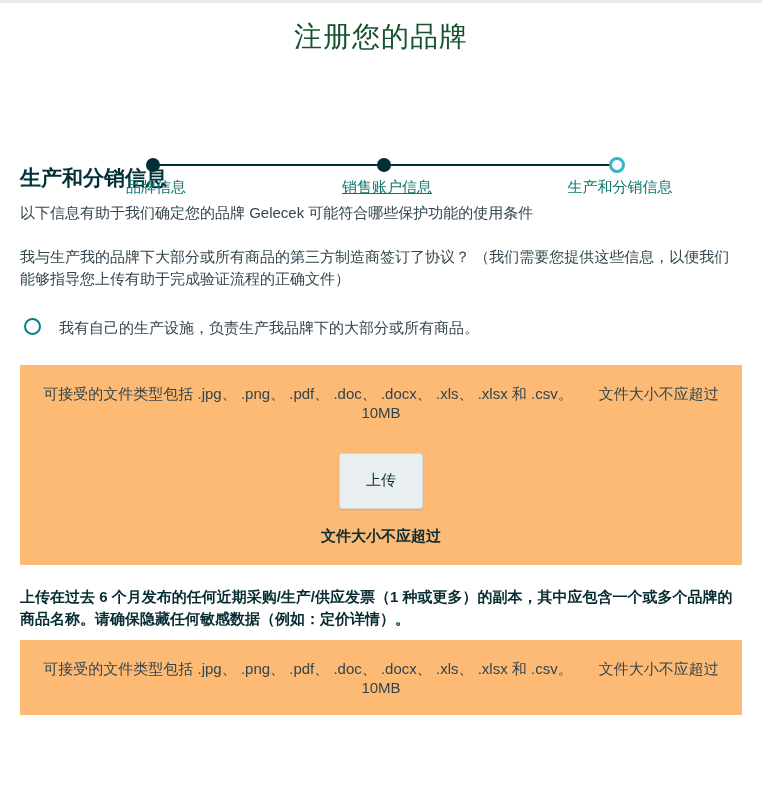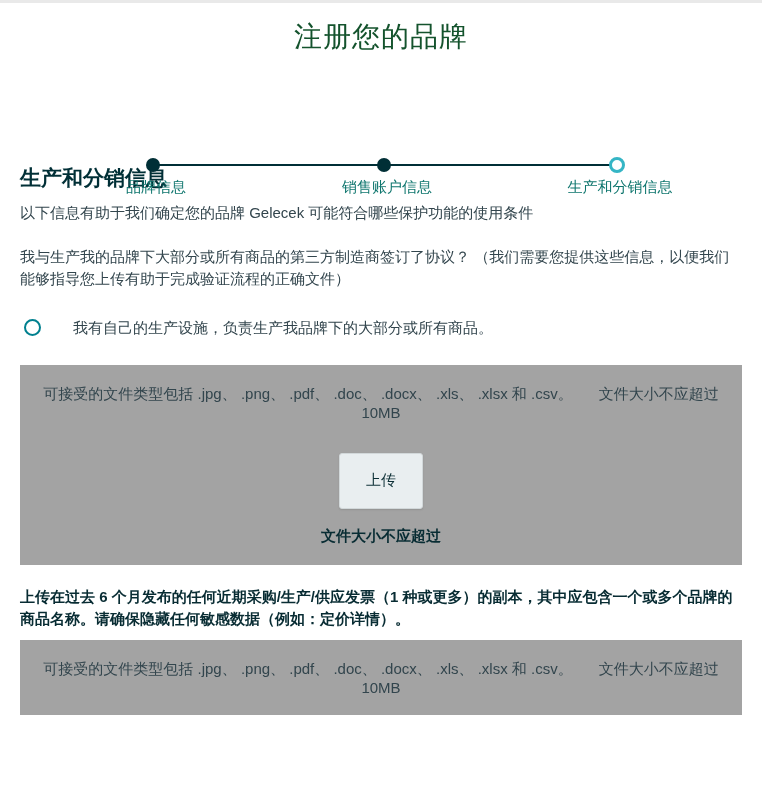--- a/index.html
+++ b/index.html
@@ -41,59 +41,59 @@
   }
   .dot-1 { left: 146px; }
   .dot-2 { left: 377px; }
   .dot-3 { left: 609px; }
   .step-label {
     position: absolute; top: 102px;
     transform: translateX(-50%);
     font-size: 15px; color: #0f766e; white-space: nowrap;
   }
   .lbl-1 { left: 156px; }
-  .lbl-2 { left: 387px; }
+  .lbl-2 { left: 387px; text-decoration: underline; }
   .lbl-3 { left: 620px; }
 
   
   .content { padding: 0 20px; margin-top: 26px; }
   .section-heading {
     font-size: 21px; font-weight: 700; color: #002f36;
     margin: 0 0 10px;
   }
   .para {
     font-size: 15px; color: #32454d; line-height: 1.5;
     margin: 0 0 10px; max-width: 722px;
   }
   .para.question { margin-top: 21px; }
 
   
   .radio-group { margin-top: 26px; }
   .radio-row {
-    display: flex; align-items: center;
-    margin-bottom: 27px; cursor: pointer; gap: 14px;
+    display: flex; align-items: flex-start;
+    margin-bottom: 27px; cursor: pointer;
   }
   .radio-circle {
     flex: 0 0 auto;
     width: 17px; height: 17px; border-radius: 50%;
     border: 2px solid #00808f; background: #ffffff;
     margin: 1px 18px 0 4px;
   }
   .radio-row.checked .radio-circle {
     border-width: 5px; border-color: #00727f;
   }
   .radio-label { font-size: 15px; color: #32454d; line-height: 1.4; }
 
   
   .upload-label {
     font-size: 15px; font-weight: 700; color: #082c33;
     line-height: 1.5; margin: 6px 0 9px; max-width: 722px;
   }
   .upload-box {
-    background: #a3a3a3;
+    background: #fdba74;
     padding: 20px 18px 19px;
     margin-bottom: 21px;
   }
   .file-types-line {
     text-align: center; font-size: 15px; color: #32454d;
   }
   .size-limit { margin-left: 26px; }
   .upload-btn {
     display: block; margin: 32px auto 0;
     min-width: 84px; height: 56px; padding: 0 26px;

